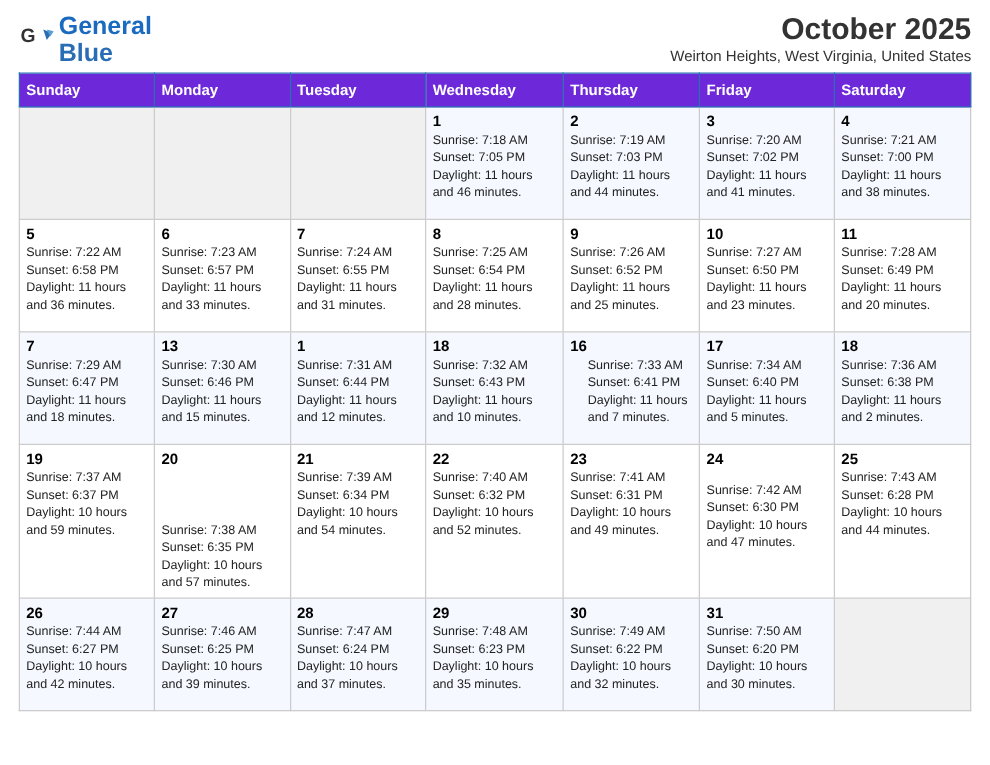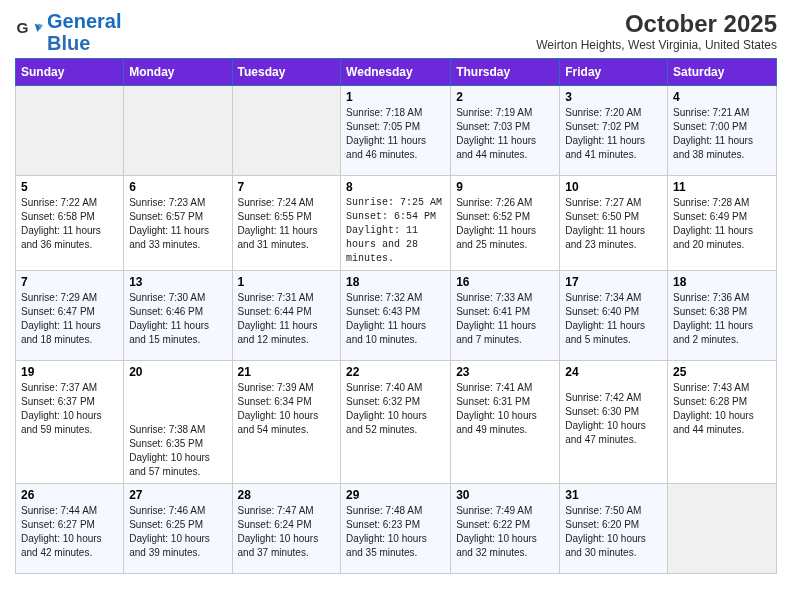--- a/index.html
+++ b/index.html
@@ -164,21 +164,21 @@
 Daylight: 11 hours and 33 minutes.</div>
         </td>
         <td>
           <span class="day-number">7</span>
           <div class="day-info" style="white-space: pre-line;">Sunrise: 7:24 AM
 Sunset: 6:55 PM
 Daylight: 11 hours and 31 minutes.</div>
         </td>
         <td>
           <span class="day-number">8</span>
-          <div class="day-info" style="white-space: pre-line; font-family: Liberation Mono, monospace;">Sunrise: 7:25 AM
+          <div class="day-info" style="white-space: pre-line;">Sunrise: 7:25 AM
 Sunset: 6:54 PM
 Daylight: 11 hours and 28 minutes.</div>
         </td>
         <td>
           <span class="day-number">9</span>
           <div class="day-info" style="white-space: pre-line;">Sunrise: 7:26 AM
 Sunset: 6:52 PM
 Daylight: 11 hours and 25 minutes.</div>
         </td>
         <td>
@@ -214,21 +214,21 @@
 Daylight: 11 hours and 12 minutes.</div>
         </td>
         <td>
           <span class="day-number">18</span>
           <div class="day-info" style="white-space: pre-line;">Sunrise: 7:32 AM
 Sunset: 6:43 PM
 Daylight: 11 hours and 10 minutes.</div>
         </td>
         <td>
           <span class="day-number">16</span>
-          <div class="day-info" style="white-space: pre-line;">Sunrise: 7:33 AM
+          <div class="day-info" style="white-space: pre-line; margin-left: 14px;">Sunrise: 7:33 AM
 Sunset: 6:41 PM
 Daylight: 11 hours and 7 minutes.</div>
         </td>
         <td>
           <span class="day-number">17</span>
           <div class="day-info" style="white-space: pre-line;">Sunrise: 7:34 AM
 Sunset: 6:40 PM
 Daylight: 11 hours and 5 minutes.</div>
         </td>
         <td>

